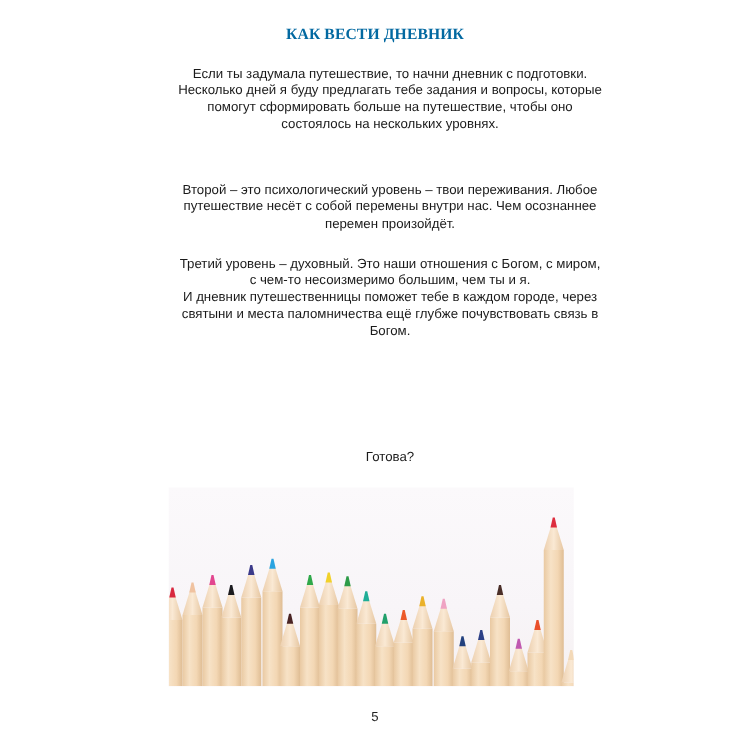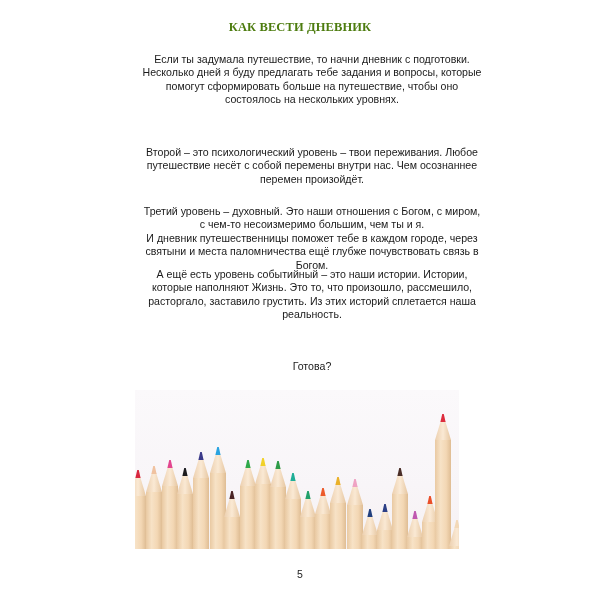--- a/index.html
+++ b/index.html
@@ -1,20 +1,20 @@
 <!DOCTYPE html>
 <html><head>
 <meta charset="utf-8">
 <style>
   html, body { margin: 0; padding: 0; background: #ffffff; }
   body { width: 600px; height: 600px; position: relative; overflow: hidden; }
   .page { position: absolute; left: 0; top: 0; width: 600px; height: 600px; background: #fff; }
   .title {
     position: absolute; left: 0; width: 600px; top: 20px; text-align: center;
-    font-family: "Liberation Serif", serif; font-weight: bold; font-size: 12.5px; color: #4d7c0f;
+    font-family: "Liberation Serif", serif; font-weight: bold; font-size: 12.5px; color: #0369a1;
     letter-spacing: 0.1px;
   }
   .para {
     position: absolute; left: 130px; width: 340px; text-align: center;
     font-family: "Liberation Sans", sans-serif; font-size: 10.6px; line-height: 13.4px; color: #1a1a1a;
     margin: 12px;
   }
   .para span { display: block; }
   .photo {
     position: absolute; left: 135px; top: 390px; width: 324px; height: 159px;
@@ -48,26 +48,20 @@
   </p>
 
   <p class="para" style="top:193px">
     <span>Третий уровень – духовный. Это наши отношения с Богом, с миром,</span>
     <span>с чем-то несоизмеримо большим, чем ты и я.</span>
     <span>И дневник путешественницы поможет тебе в каждом городе, через</span>
     <span>святыни и места паломничества ещё глубже почувствовать связь в</span>
     <span>Богом.</span>
   </p>
 
-  <p class="para" style="top:256px">
-    <span>А ещё есть уровень событийный – это наши истории. Истории,</span>
-    <span>которые наполняют Жизнь. Это то, что произошло, рассмешило,</span>
-    <span>расторгало, заставило грустить. Из этих историй сплетается наша</span>
-    <span>реальность.</span>
-  </p>
 
 
   <p class="para" style="top:348px">
     <span>Готова?</span>
   </p>
 
   <div class="photo">
     <svg id="pencils-svg" width="324" height="159" viewBox="0 0 324 159">
         <defs>
           <linearGradient id="wood" x1="0" x2="1" y1="0" y2="0">

